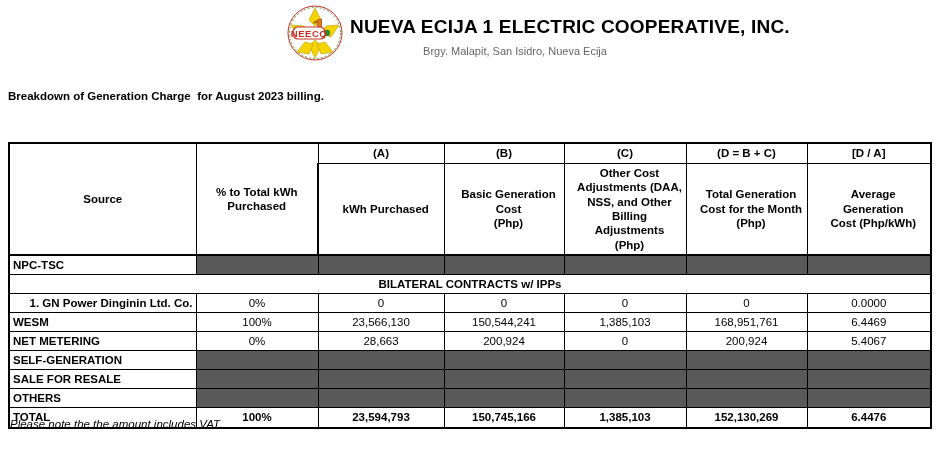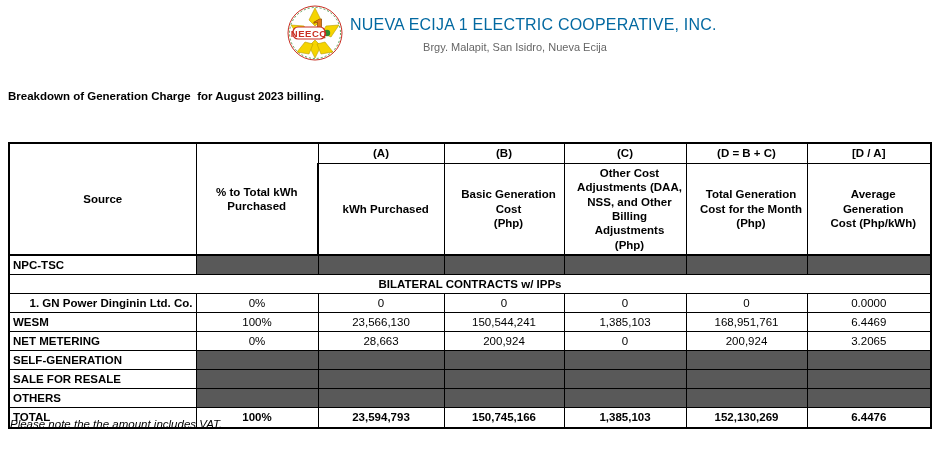--- a/index.html
+++ b/index.html
@@ -4,21 +4,21 @@
 <style>
   html,body{margin:0;padding:0;background:#fff;}
   #canvas{
     position:relative;width:939px;height:462px;background:#fff;overflow:hidden;
     font-family:"Liberation Sans",sans-serif;color:#000;
   }
   
   .letterhead{position:absolute;left:0;top:0;width:778px;height:72px;margin-left:28px;}
   .logo{position:absolute;left:257px;top:4px;width:60px;height:58px;}
   .head-text{position:absolute;left:322px;top:16px;width:330px;text-align:center;}
-  .org-name{font-size:16px;font-weight:normal;color:#0369a1;letter-spacing:.2px;white-space:nowrap;}
+  .org-name{font-size:19px;font-weight:bold;color:#000000;letter-spacing:.2px;white-space:nowrap;}
   .org-addr{font-size:11px;color:#666;margin-top:7px;white-space:nowrap;}
   
   .doc-title{position:absolute;left:8px;top:90px;font-size:11.5px;font-weight:bold;white-space:pre-wrap;}
   
   table.gen{
     position:absolute;left:8px;top:142px;width:922px;
     border-collapse:collapse;table-layout:fixed;
     font-size:11.5px;
   }
   table.gen th,table.gen td{
@@ -149,21 +149,21 @@
         <td class="val">168,951,761</td>
         <td class="val">6.4469</td>
       </tr>
       <tr>
         <td class="lbl">NET METERING</td>
         <td class="val">0%</td>
         <td class="val">28,663</td>
         <td class="val">200,924</td>
         <td class="val">0</td>
         <td class="val">200,924</td>
-        <td class="val">3.2065</td>
+        <td class="val">5.4067</td>
       </tr>
       <tr>
         <td class="lbl">SELF-GENERATION</td>
         <td class="sh sh-first"></td>
         <td class="sh"></td>
         <td class="sh"></td>
         <td class="sh"></td>
         <td class="sh"></td>
         <td class="sh sh-last"></td>
       </tr>

